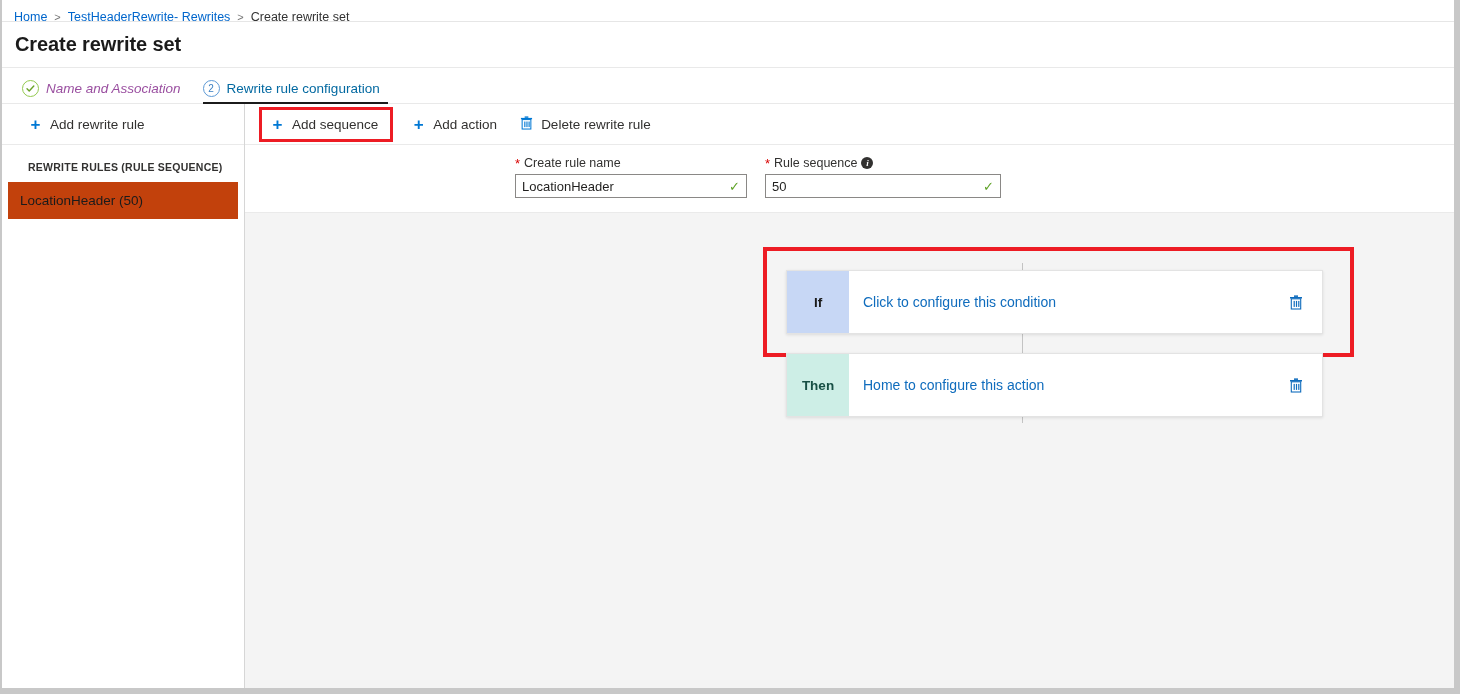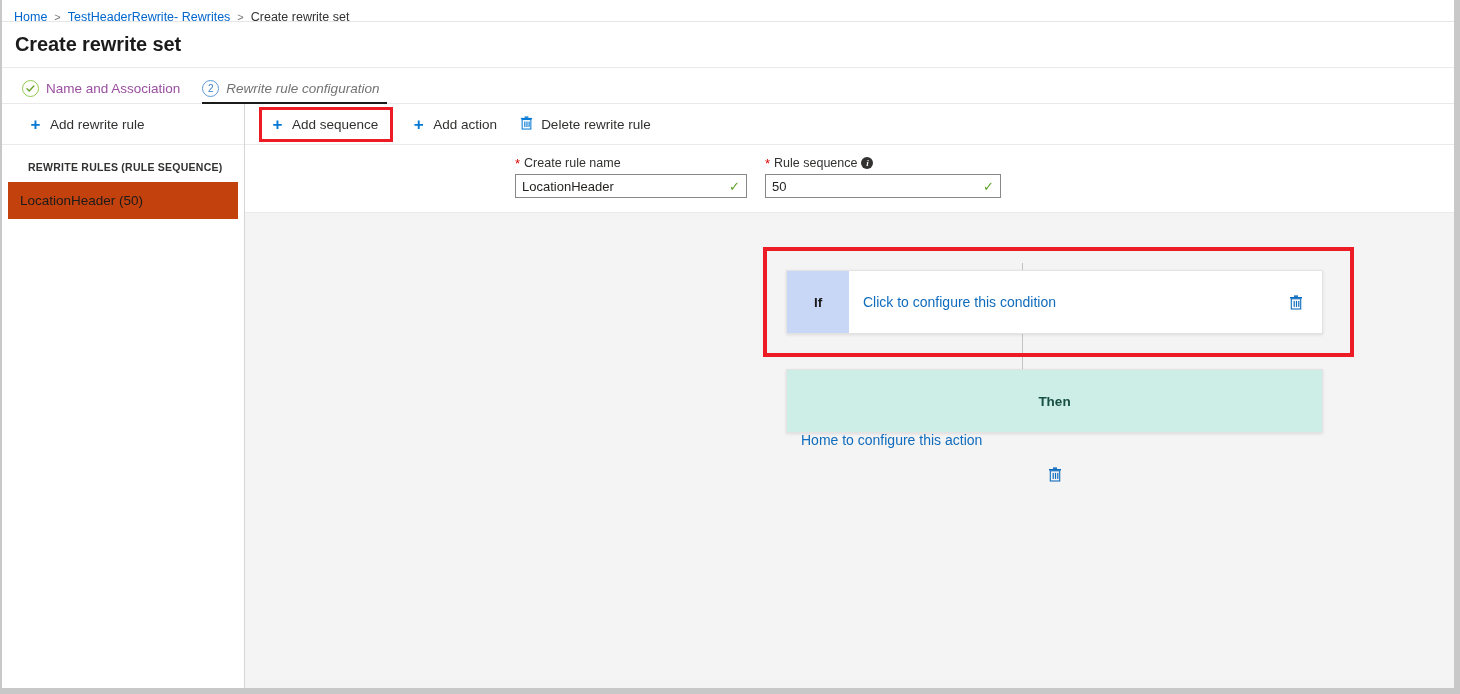--- a/index.html
+++ b/index.html
@@ -79,22 +79,22 @@
     align-items: center;
     gap: 7px;
     height: 30px;
     padding: 0 8px 0 0;
     margin-right: 14px;
     cursor: pointer;
     font-size: 13.5px;
     position: relative;
   }
   .tab .tab-label { white-space: nowrap; }
-  .tab-done .tab-label { color: #9a4fa0; }
-  .tab-active .tab-label { color: #737373; font-style: italic; }
+  .tab-done .tab-label { color: #9a4fa0; font-style: italic; }
+  .tab-active .tab-label { color: #0369a1; }
   .tab-active::after {
     content: "";
     position: absolute;
     left: 0; right: 0; bottom: -1px;
     height: 2px;
     background: #1b1b1b;
   }
   .step-circle {
     width: 17px; height: 17px;
     border-radius: 50%;
@@ -465,21 +465,21 @@
               <rect x="5" y="0.4" width="4" height="1.5" fill="#0f6cbd"></rect>
               <rect x="4.6" y="5.9" width="1.2" height="6" fill="#0f6cbd"></rect>
               <rect x="6.9" y="5.9" width="1.2" height="6" fill="#0f6cbd"></rect>
               <rect x="9.2" y="5.9" width="1.2" height="6" fill="#0f6cbd"></rect>
             </svg>
           </div>
         </div>
 
         <div class="red-outline" style="left:518px; top:34px; width:591px; height:110px;"></div>
 
-        <div class="rule-card" style="left:541px; top:156px; width:537px;flex-direction:column;">
+        <div class="rule-card" style="left:541px; top:140px; width:537px;">
           <div class="card-badge badge-then">Then</div>
           <div class="card-text">Home to configure this action</div>
           <div class="card-delete">
             <svg width="14" height="15" viewBox="0 0 14 15" aria-hidden="true">
               <rect x="2.3" y="3.8" width="9.4" height="10.2" fill="none" stroke="#0f6cbd" stroke-width="1.1"></rect>
               <rect x="1" y="2" width="12" height="1.5" fill="#0f6cbd"></rect>
               <rect x="5" y="0.4" width="4" height="1.5" fill="#0f6cbd"></rect>
               <rect x="4.6" y="5.9" width="1.2" height="6" fill="#0f6cbd"></rect>
               <rect x="6.9" y="5.9" width="1.2" height="6" fill="#0f6cbd"></rect>
               <rect x="9.2" y="5.9" width="1.2" height="6" fill="#0f6cbd"></rect>

